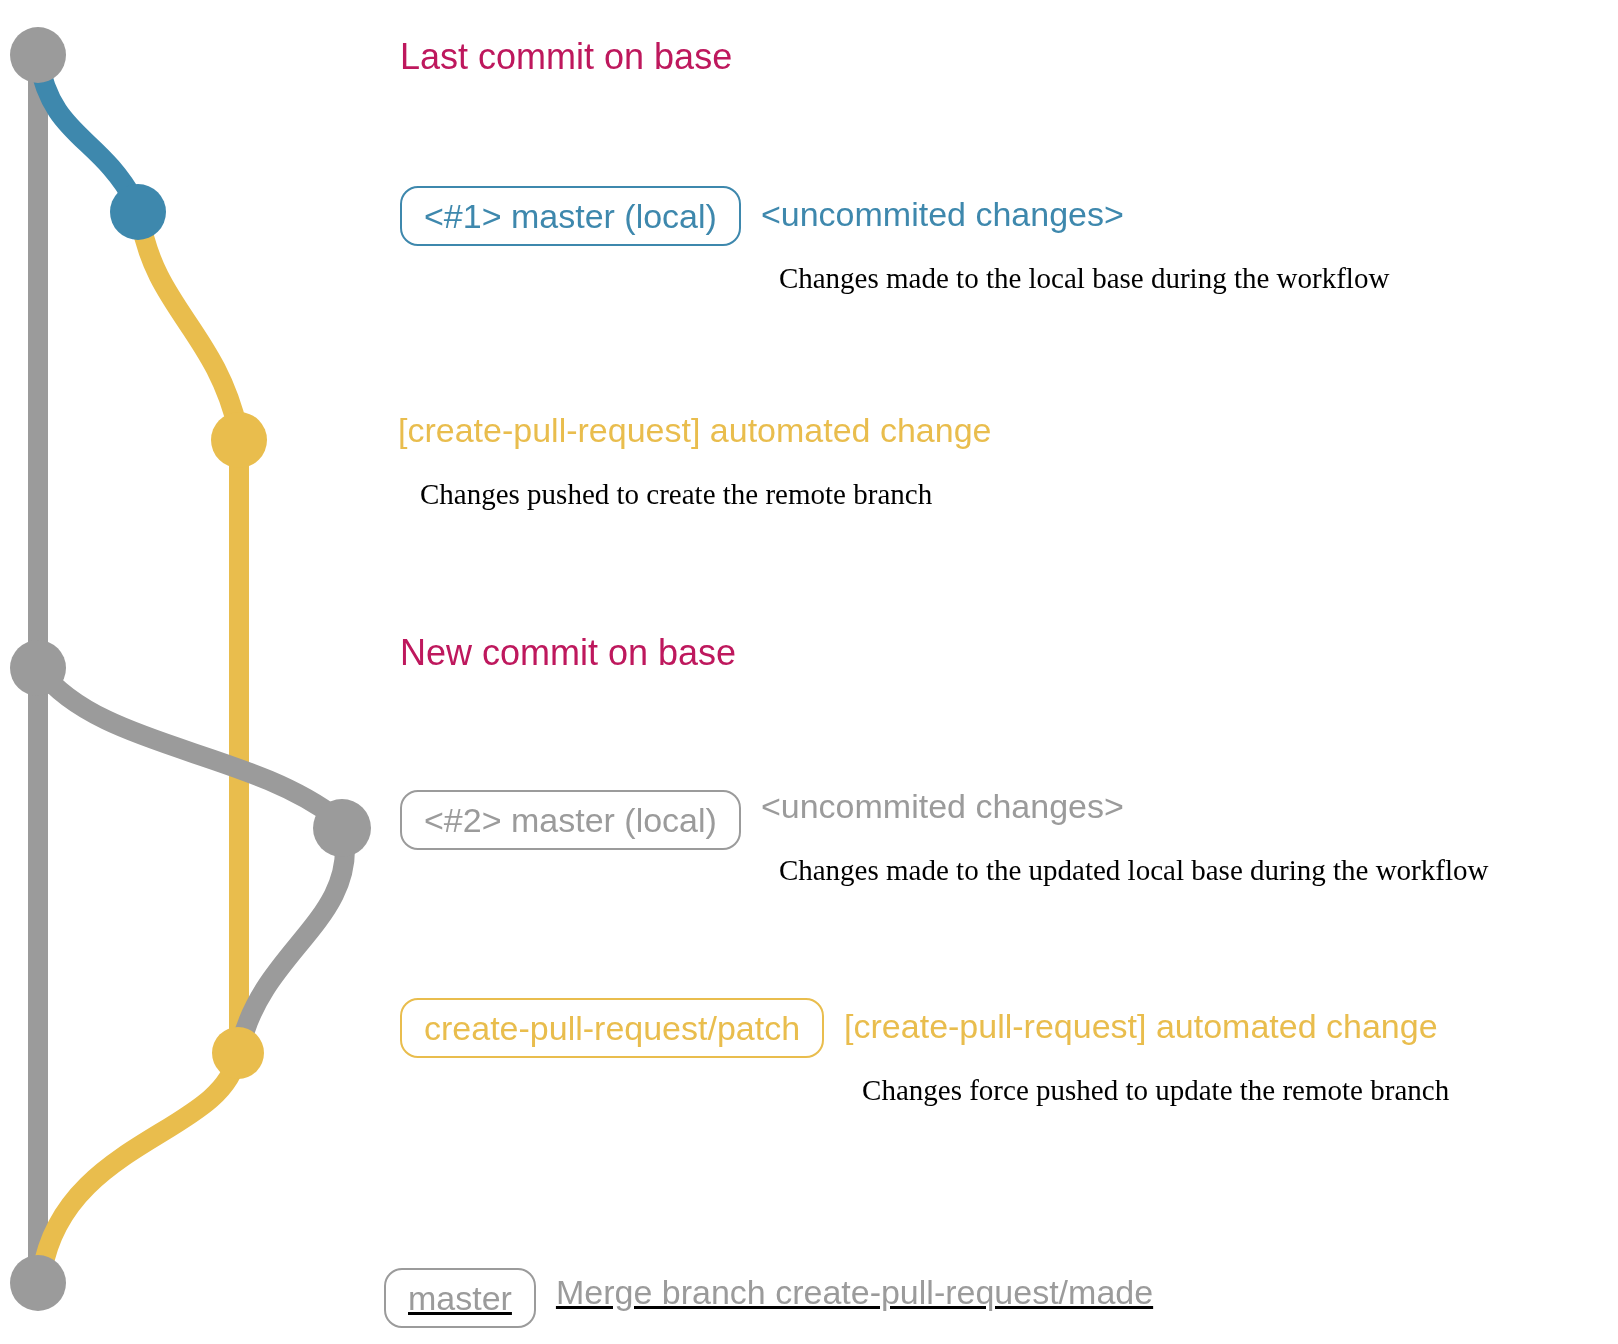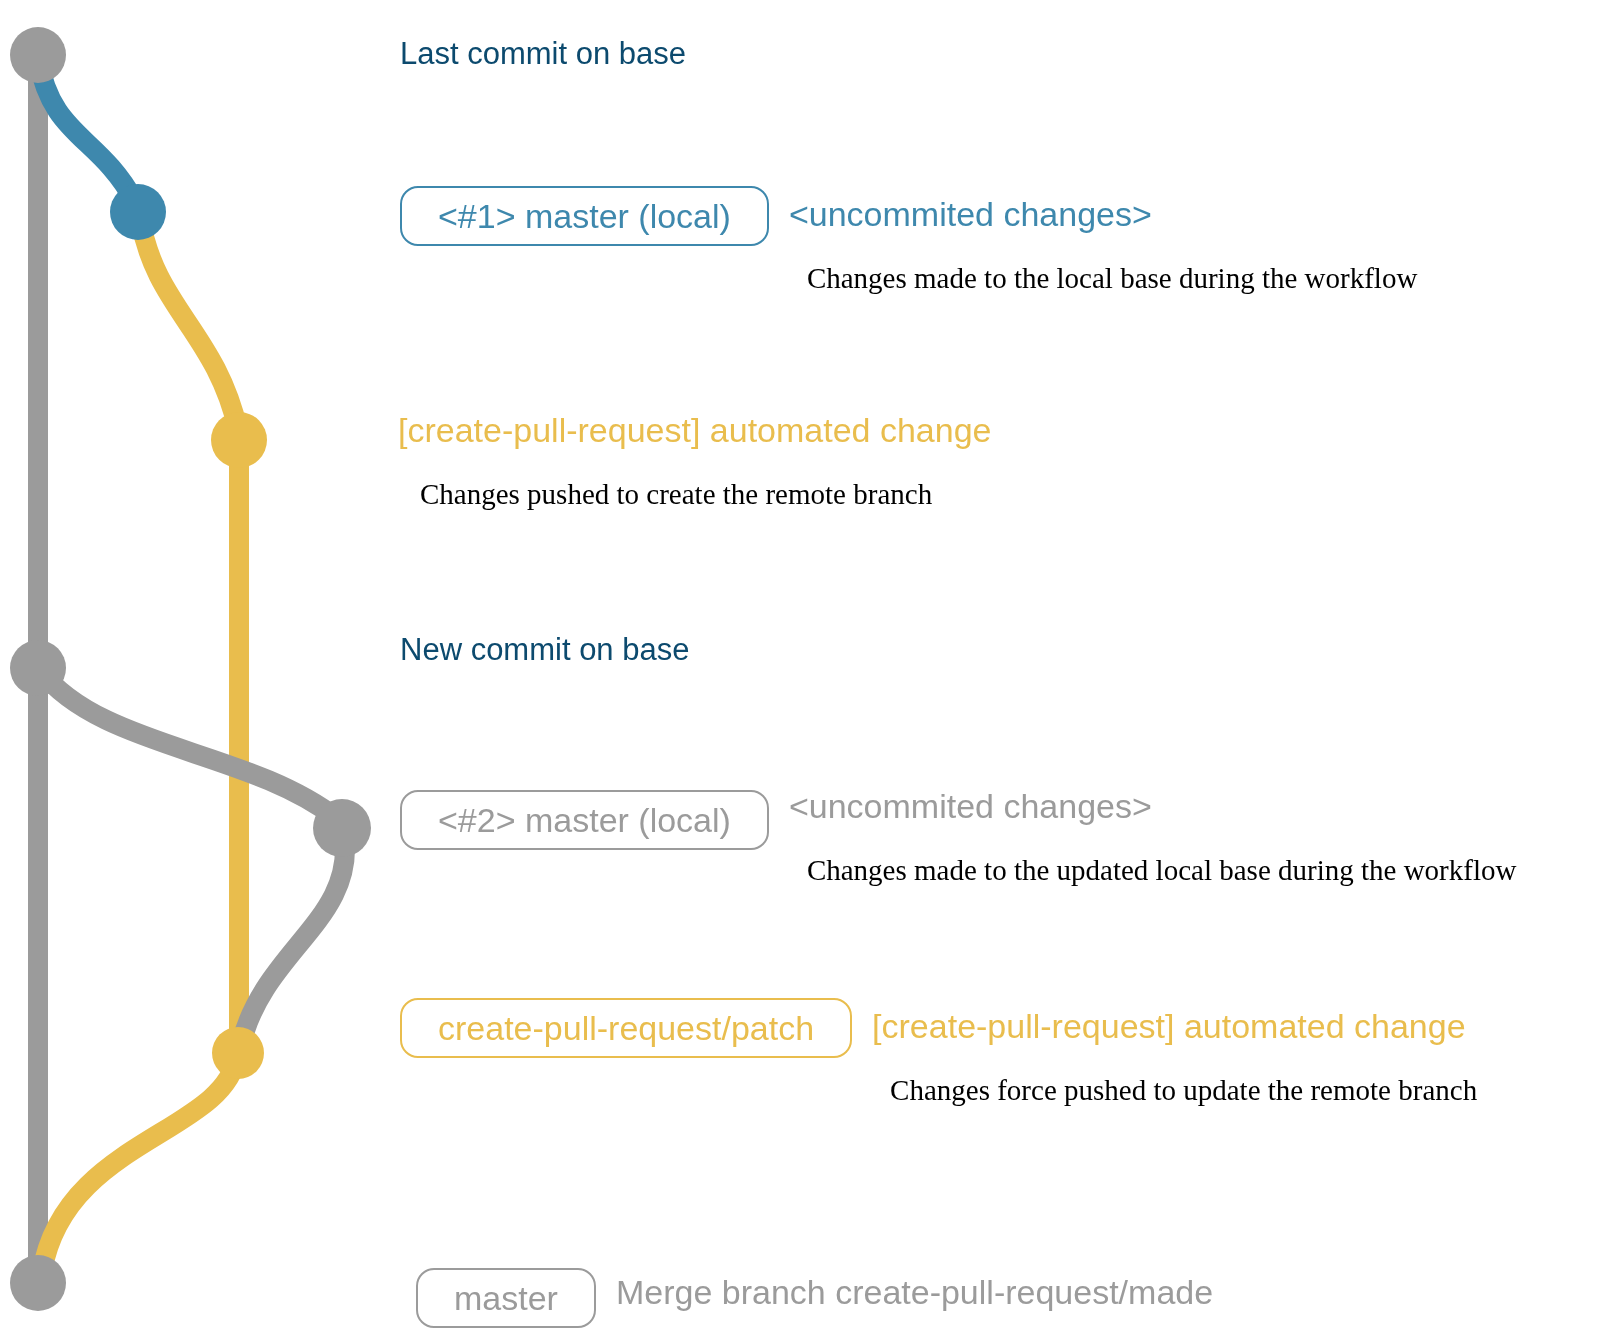--- a/index.html
+++ b/index.html
@@ -2,25 +2,25 @@
 <html><head>
 <meta charset="utf-8">
 <style>
   html,body{margin:0;padding:0;background:#ffffff;}
   body{
     width:1618px;height:1344px;position:relative;overflow:hidden;
     font-family:"Liberation Sans", sans-serif;
   }
   .graph-svg{position:absolute;left:0;top:0;z-index:1;}
   .annot{position:absolute;z-index:2;white-space:nowrap;}
-  .note{font-size:31px;color:#0c4a6e;}
+  .note{font-size:36px;color:#be185d;}
   .row{display:flex;gap:20px;align-items:flex-start;}
   .row.center{align-items:center;}
   .badge{
-    border:2.5px solid;border-radius:18px;padding:8px 36px;
+    border:2.5px solid;border-radius:18px;padding:8px 22px;
     font-size:34px;line-height:40px;white-space:nowrap;background:#fff;
   }
   .badge.blue{color:#3e88ad;border-color:#3e88ad;}
   .badge.gray{color:#9b9b9b;border-color:#9b9b9b;margin-top:12px;}
   .badge.yellow{color:#e9bd4d;border-color:#e9bd4d;}
   .stack{display:flex;flex-direction:column;}
   .subject{font-size:34px;line-height:40px;margin-top:8px;white-space:nowrap;}
   .subject.blue{color:#3e88ad;}
   .subject.gray{color:#9b9b9b;}
   .subject.yellow{color:#e9bd4d;}
@@ -85,16 +85,16 @@
 </div>
 
 <div class="annot row" style="left:400px;top:998px;justify-content:space-between;">
   <div class="badge yellow">create-pull-request/patch</div>
   <div class="stack">
     <div class="subject yellow">[create-pull-request] automated change</div>
     <div class="desc">Changes force pushed to update the remote branch</div>
   </div>
 </div>
 
-<div class="annot row center" style="left:416px;top:1256px;">
+<div class="annot row center" style="left:384px;top:1256px;text-decoration:underline;">
   <div class="badge gray">master</div>
   <div class="subject gray nomargin">Merge branch create-pull-request/made</div>
 </div>
 
 </body></html>

